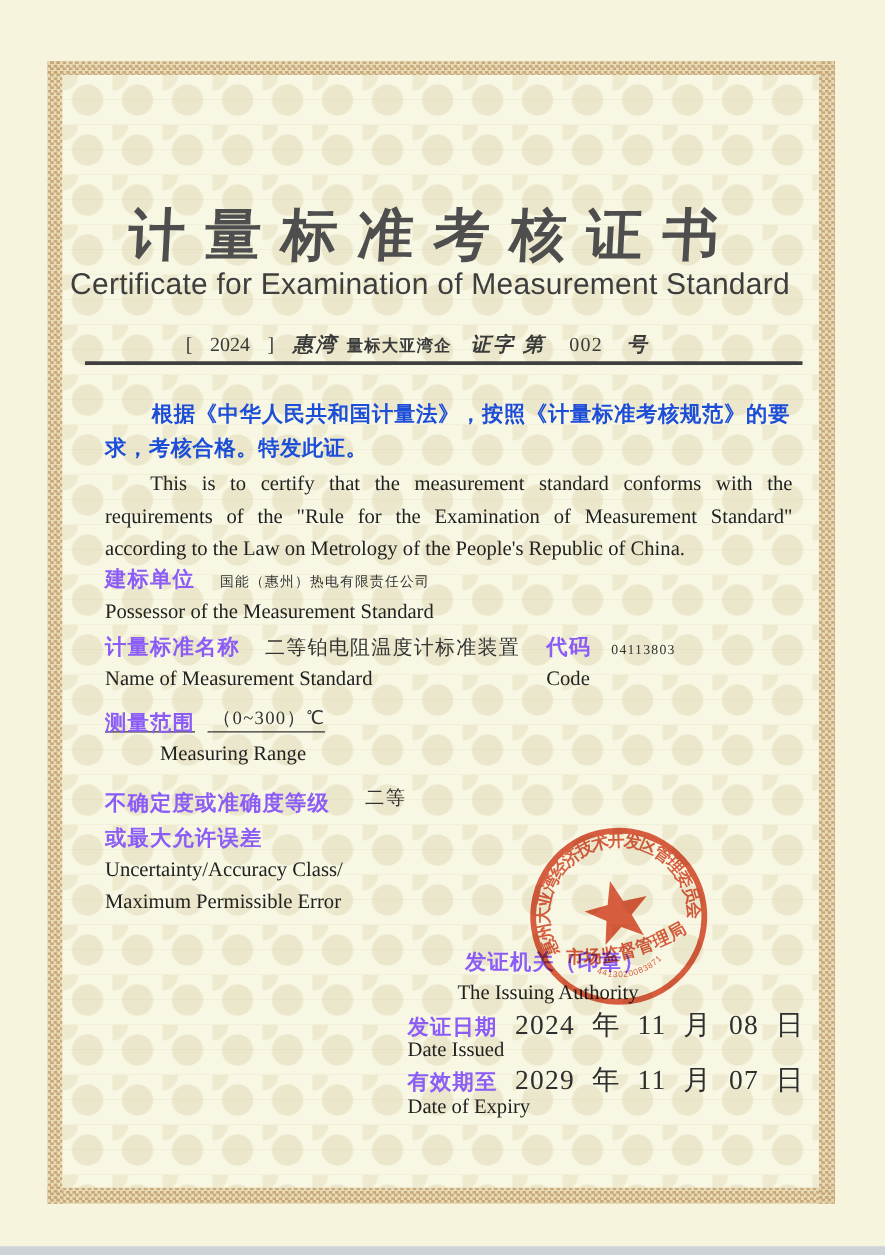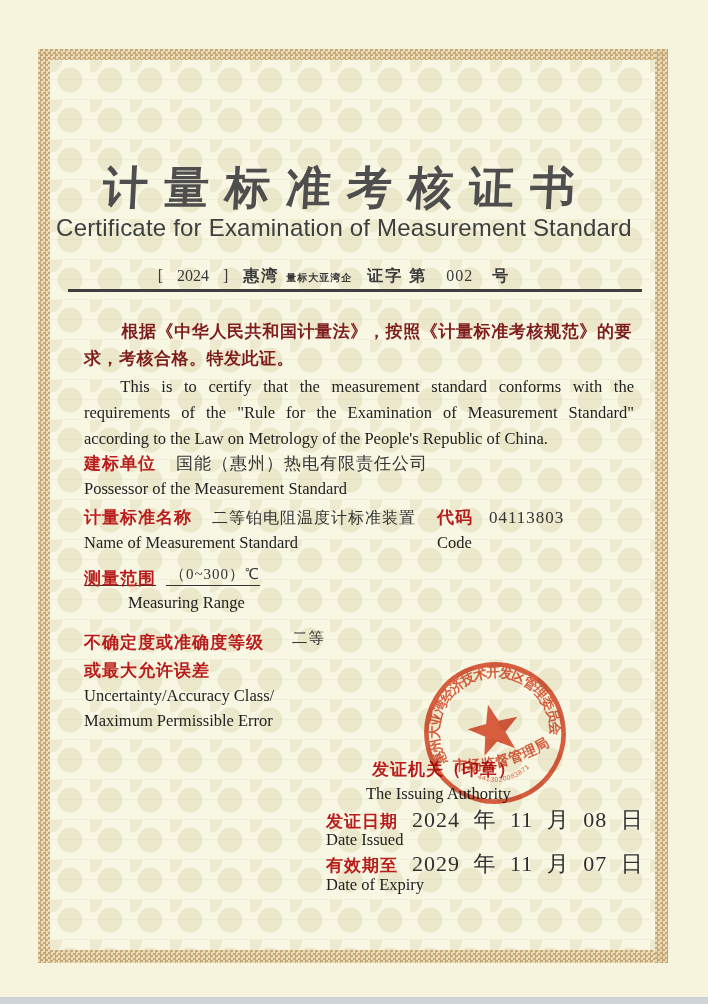--- a/index.html
+++ b/index.html
@@ -56,40 +56,40 @@
     font-family: "Liberation Sans", sans-serif;
     letter-spacing: .2px;
   }
   .cert-line {
     left: 0; right: 40px; top: 266px;
     display: flex; justify-content: center; align-items: baseline;
     column-gap: 13px;
     font-size: 16px; color: #3a3a3a; gap: 15px;
   }
   .cert-line .wide { word-spacing: 10px; }
-  .cert-line .cn { font-weight: 600; letter-spacing: 2px; }
-  .cert-line .small { font-size: 10px; font-weight: 600; letter-spacing: 1px; margin-left: -8px; font-family: Liberation Mono, monospace; }
+  .cert-line .cn { font-weight: 600; letter-spacing: 2px; font-style: italic; }
+  .cert-line .small { font-size: 13px; font-weight: 600; letter-spacing: 1px; margin-left: -8px; font-family: Liberation Mono, monospace; }
   .cert-line .num { letter-spacing: 1px; margin: 0 4px; }
   .rule {
     left: 68px; top: 289px; width: 574px; height: 2.5px;
     background: #3f3f3f;
   }
   .para-cn {
     left: 84px; top: 318px; width: 548px;
     font-size: 17px; line-height: 27px; font-weight: 700;
-    color: #7f1d1d; text-align: justify; text-indent: 2.2em;
+    color: #1d4ed8; text-align: justify; text-indent: 2.2em;
     letter-spacing: .5px;
   }
   .para-en {
     left: 84px; top: 374px; width: 550px;
     font-size: 16.5px; line-height: 26px;
     color: #222; text-align: justify; text-indent: 2.2em;
   }
-  .cn-label { font-weight: 700; color: #b91c1c; letter-spacing: 1px; font-size: 17px; }
-  .cn-value { font-size: 17px; color: #333; letter-spacing: 1px; }
+  .cn-label { font-weight: 700; color: #8b5cf6; letter-spacing: 1px; font-size: 17px; }
+  .cn-value { font-size: 11px; color: #333; letter-spacing: 1px; }
   .en-label { font-size: 16.5px; color: #222; }
   .row { white-space: nowrap; }
   .raised { position: relative; top: -5px; font-size: 15px; }
   .gap-sm { display: inline-block; width: 16px; }
   .gap-md { display: inline-block; width: 28px; }
   .date-value { font-size: 22px; color: #2e2e2e; word-spacing: 7px; letter-spacing: 1px; }
   .seal-svg { position: absolute; left: 412px; top: 650px; mix-blend-mode: multiply; opacity: .88; }
 </style>
 </head>
 <body>

